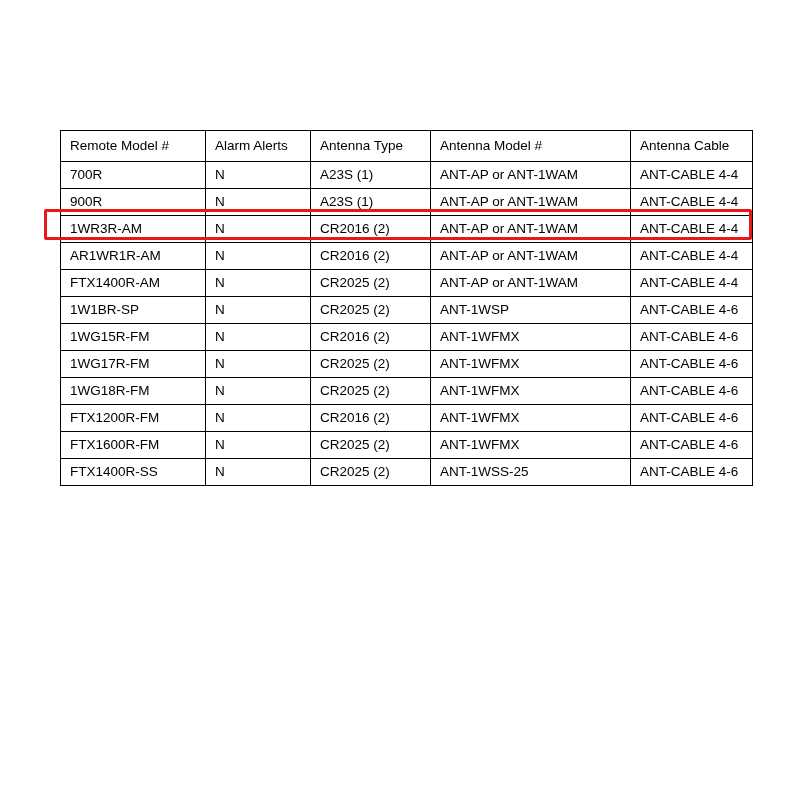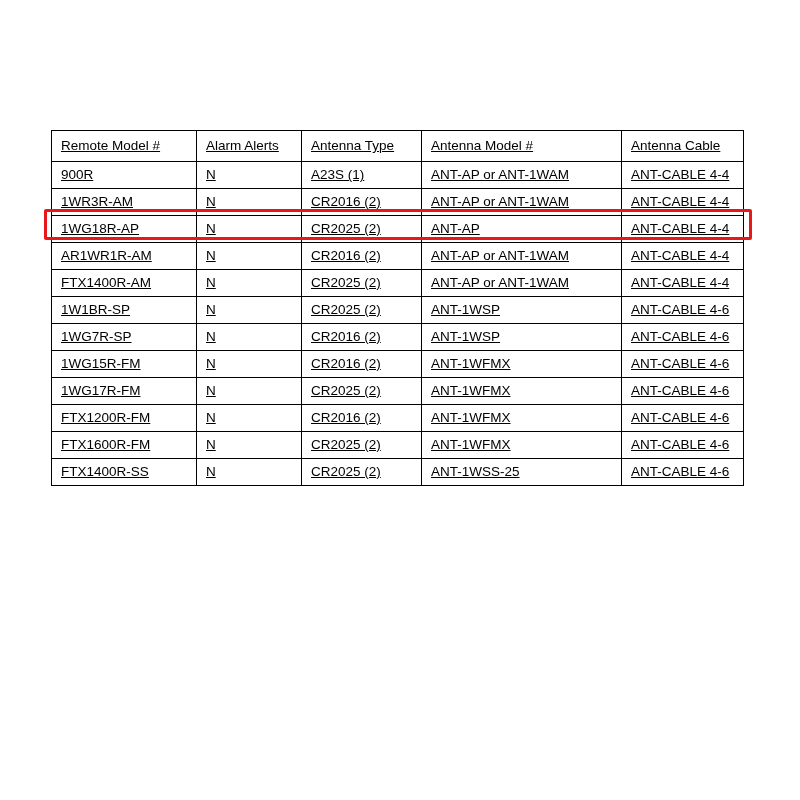--- a/index.html
+++ b/index.html
@@ -12,24 +12,23 @@
   }
   #page {
     position: relative;
     width: 800px;
     height: 800px;
     background: #ffffff;
     overflow: hidden;
   }
   .table-wrap {
     position: absolute;
-    left: 51px;
+    left: 60px;
     top: 130px;
     width: 692px;
-    text-decoration: underline;
   }
   table.spec {
     border-collapse: collapse;
     width: 692px;
     table-layout: fixed;
     background: #ffffff;
   }
   table.spec col.c0 { width: 145px; }
   table.spec col.c1 { width: 105px; }
   table.spec col.c2 { width: 120px; }
@@ -84,38 +83,38 @@
         <tr>
           <th>Remote Model #</th>
           <th>Alarm Alerts</th>
           <th>Antenna Type</th>
           <th>Antenna Model #</th>
           <th>Antenna Cable</th>
         </tr>
       </thead>
       <tbody>
         <tr>
+          <td>700R</td>
+          <td>N</td>
+          <td>A23S (1)</td>
+          <td>ANT-AP or ANT-1WAM</td>
+          <td>ANT-CABLE 4-4</td>
+        </tr>
+        <tr>
           <td>900R</td>
           <td>N</td>
           <td>A23S (1)</td>
           <td>ANT-AP or ANT-1WAM</td>
           <td>ANT-CABLE 4-4</td>
         </tr>
         <tr>
           <td>1WR3R-AM</td>
           <td>N</td>
           <td>CR2016 (2)</td>
           <td>ANT-AP or ANT-1WAM</td>
-          <td>ANT-CABLE 4-4</td>
-        </tr>
-        <tr>
-          <td>1WG18R-AP</td>
-          <td>N</td>
-          <td>CR2025 (2)</td>
-          <td>ANT-AP</td>
           <td>ANT-CABLE 4-4</td>
         </tr>
         <tr>
           <td>AR1WR1R-AM</td>
           <td>N</td>
           <td>CR2016 (2)</td>
           <td>ANT-AP or ANT-1WAM</td>
           <td>ANT-CABLE 4-4</td>
         </tr>
         <tr>
@@ -126,35 +125,35 @@
           <td>ANT-CABLE 4-4</td>
         </tr>
         <tr>
           <td>1W1BR-SP</td>
           <td>N</td>
           <td>CR2025 (2)</td>
           <td>ANT-1WSP</td>
           <td>ANT-CABLE 4-6</td>
         </tr>
         <tr>
-          <td>1WG7R-SP</td>
-          <td>N</td>
-          <td>CR2016 (2)</td>
-          <td>ANT-1WSP</td>
-          <td>ANT-CABLE 4-6</td>
-        </tr>
-        <tr>
           <td>1WG15R-FM</td>
           <td>N</td>
           <td>CR2016 (2)</td>
           <td>ANT-1WFMX</td>
           <td>ANT-CABLE 4-6</td>
         </tr>
         <tr>
           <td>1WG17R-FM</td>
+          <td>N</td>
+          <td>CR2025 (2)</td>
+          <td>ANT-1WFMX</td>
+          <td>ANT-CABLE 4-6</td>
+        </tr>
+        <tr>
+          <td>1WG18R-FM</td>
           <td>N</td>
           <td>CR2025 (2)</td>
           <td>ANT-1WFMX</td>
           <td>ANT-CABLE 4-6</td>
         </tr>
         <tr>
           <td>FTX1200R-FM</td>
           <td>N</td>
           <td>CR2016 (2)</td>
           <td>ANT-1WFMX</td>

